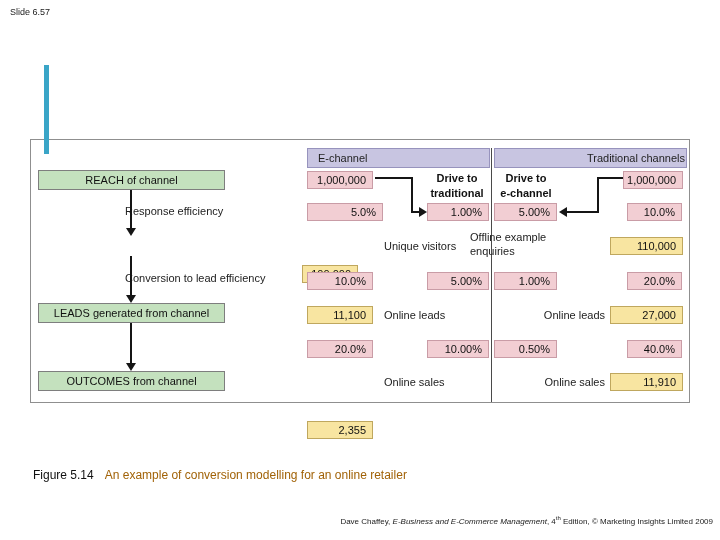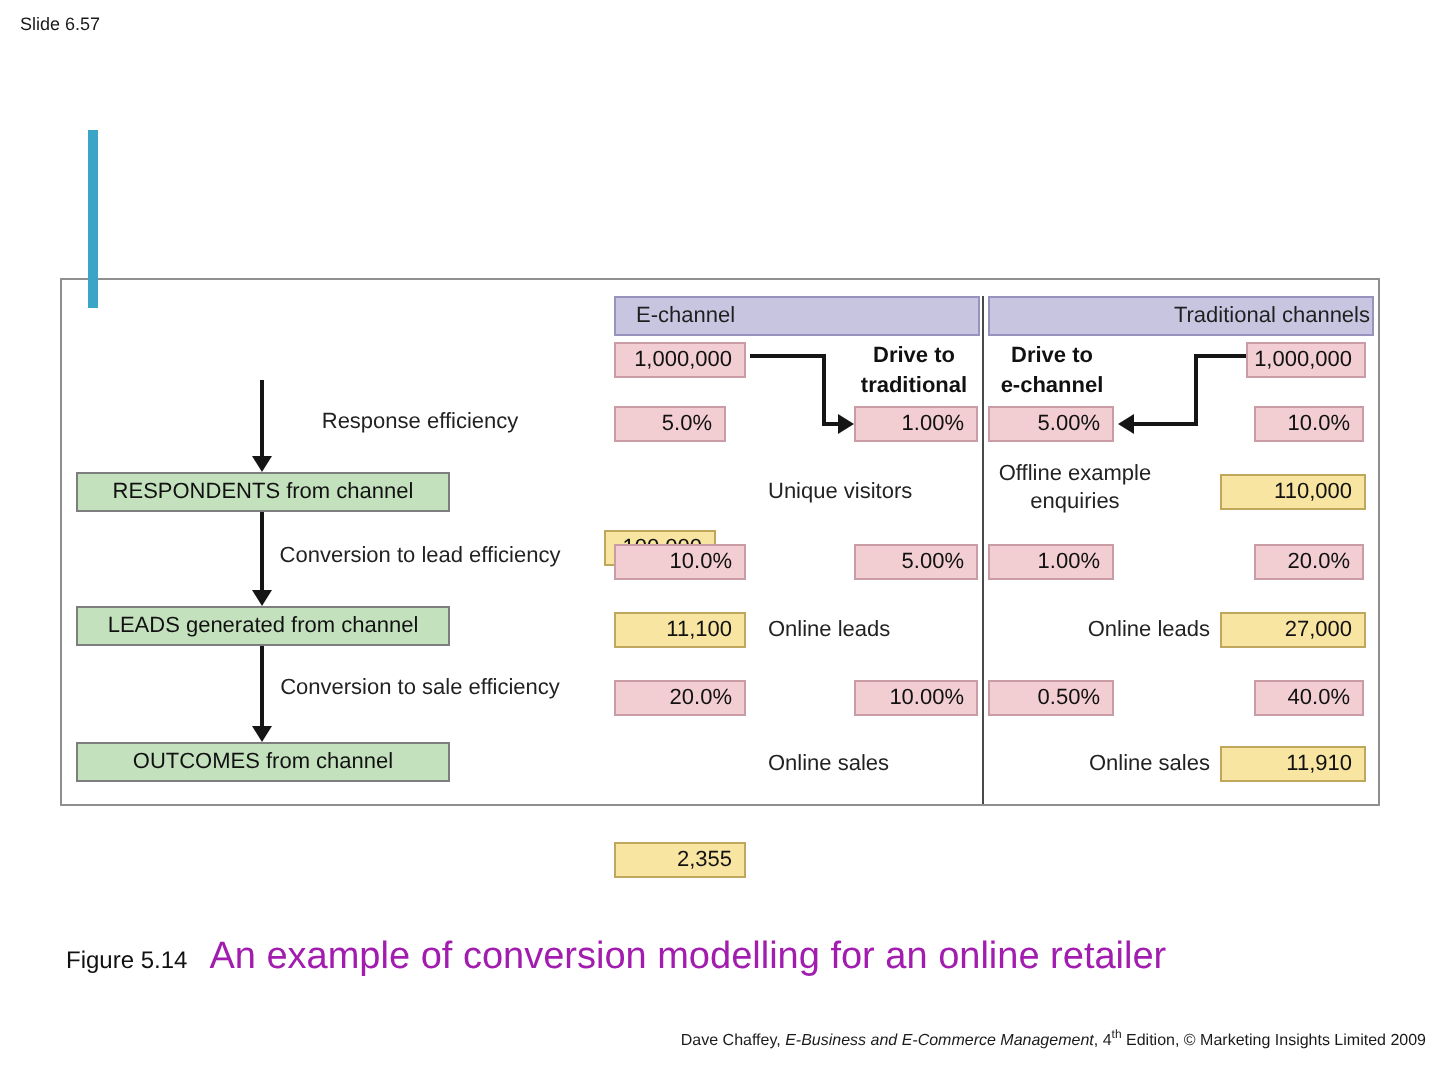--- a/index.html
+++ b/index.html
@@ -12,60 +12,59 @@
   .divider{background:#4a4a4a;width:1px;}
   .hdr{height:20px;font-size:11px;line-height:18px;background:var(--header-fill,#c8c5e1);
        border:1px solid #9793bd;color:#1f1f1f;}
   .rate{background:var(--rate-fill,#f2ced3);border:1px solid #c99ca6;}
   .vol{background:var(--volume-fill,#f8e5a1);border:1px solid #bfa75e;}
   .valbox{height:18px;font-size:11px;line-height:16px;display:flex;align-items:center;
           justify-content:flex-end;padding-right:6px;color:#111;}
   .stage{left:38px;width:187px;height:20px;background:var(--stage-fill,#c4e1be);
          border:1px solid #7e7e7e;display:flex;align-items:center;justify-content:center;
          font-size:11px;color:#111;}
-  .efflabel{font-size:11px;color:#222;text-align:center;line-height:15px;}
+  .efflabel{font-size:11px;color:#222;text-align:left;line-height:15px;}
   .midlabel{font-size:11px;font-weight:bold;color:#111;text-align:center;line-height:15px;}
   .rowlabel{font-size:11px;color:#222;line-height:18px;height:18px;}
   .seg{background:#151515;}
   .arrow-down{width:0;height:0;border-left:5px solid transparent;border-right:5px solid transparent;
               border-top:8px solid #151515;}
   .arrow-right{width:0;height:0;border-top:5px solid transparent;border-bottom:5px solid transparent;
                border-left:8px solid #151515;}
   .arrow-left{width:0;height:0;border-top:5px solid transparent;border-bottom:5px solid transparent;
               border-right:8px solid #151515;}
   .caption{display:flex;align-items:baseline;gap:11px;}
   .fig-num{font-size:12px;color:#111;}
-  .fig-title{font-size:19px;color:#a21caf;}
+  .fig-title{font-size:12px;color:#a16207;}
   .footer{font-size:8px;color:#1a1a1a;white-space:nowrap;}
   .footer i{}
   .footer sup{font-size:6px;}
 </style>
 </head>
 <body>
 
 <div id="slide">
 
   <div class="abs slide-label" style="left:10px;top:7px;">Slide 6.57</div>
 
   <div class="abs accent-bar" style="left:44px;top:65px;width:5px;height:89px;z-index:3;"></div>
 
   <div class="abs frame" style="left:30px;top:139px;width:660px;height:264px;"></div>
 
   <div class="abs divider" style="left:491px;top:148px;height:254px;"></div>
 
   <div class="abs hdr" style="left:307px;top:148px;width:183px;padding-left:10px;">E-channel</div>
   <div class="abs hdr" style="left:494px;top:148px;width:193px;text-align:right;padding-right:1px;">Traditional channels</div>
 
-  <div class="abs stage" style="top:236px;">RESPONDENTS from channel</div>
+  <div class="abs stage" style="top:170px;">REACH of channel</div>
   <div class="abs stage" style="top:371px;">OUTCOMES from channel</div>
   <div class="abs stage" style="top:303px;">LEADS generated from channel</div>
 
   <div class="abs efflabel" style="left:125px;top:204px;width:170px;">Response efficiency</div>
   <div class="abs efflabel" style="left:125px;top:271px;width:170px;">Conversion to lead efficiency</div>
-  <div class="abs efflabel" style="left:125px;top:337px;width:170px;">Conversion to sale efficiency</div>
 
   <div class="abs seg" style="left:130px;top:190px;width:2px;height:39px;"></div>
   <div class="abs arrow-down" style="left:126px;top:228px;"></div>
   <div class="abs seg" style="left:130px;top:256px;width:2px;height:40px;"></div>
   <div class="abs arrow-down" style="left:126px;top:295px;"></div>
   <div class="abs seg" style="left:130px;top:323px;width:2px;height:41px;"></div>
   <div class="abs arrow-down" style="left:126px;top:363px;"></div>
 
   <div class="abs valbox rate" style="left:307px;top:171px;width:66px;">1,000,000</div>
   <div class="abs midlabel" style="left:420px;top:171px;width:74px;">
@@ -81,21 +80,21 @@
   <div class="abs seg" style="left:375px;top:177px;width:38px;height:2px;"></div>
   <div class="abs seg" style="left:411px;top:177px;width:2px;height:36px;"></div>
   <div class="abs seg" style="left:413px;top:211px;width:8px;height:2px;"></div>
   <div class="abs arrow-right" style="left:419px;top:207px;"></div>
 
   <div class="abs seg" style="left:597px;top:177px;width:26px;height:2px;"></div>
   <div class="abs seg" style="left:597px;top:177px;width:2px;height:36px;"></div>
   <div class="abs seg" style="left:566px;top:211px;width:31px;height:2px;"></div>
   <div class="abs arrow-left" style="left:559px;top:207px;"></div>
 
-  <div class="abs valbox rate" style="left:307px;top:203px;width:56px;padding-left:13px;">5.0%</div>
+  <div class="abs valbox rate" style="left:307px;top:203px;width:76px;padding-left:13px;">5.0%</div>
   <div class="abs valbox rate" style="left:427px;top:203px;width:62px;">1.00%</div>
   <div class="abs valbox rate" style="left:494px;top:203px;width:63px;">5.00%</div>
   <div class="abs valbox rate" style="left:627px;top:203px;width:55px;">10.0%</div>
 
   <div class="abs valbox vol" style="left:302px;top:237px;width:56px;margin-top:28px;">100,000</div>
   <div class="abs rowlabel" style="left:384px;top:237px;">Unique visitors</div>
   <div class="abs efflabel" style="left:470px;top:230px;width:135px;line-height:14px;">
     <div>Offline example</div>
     <div>enquiries</div>
   </div>

